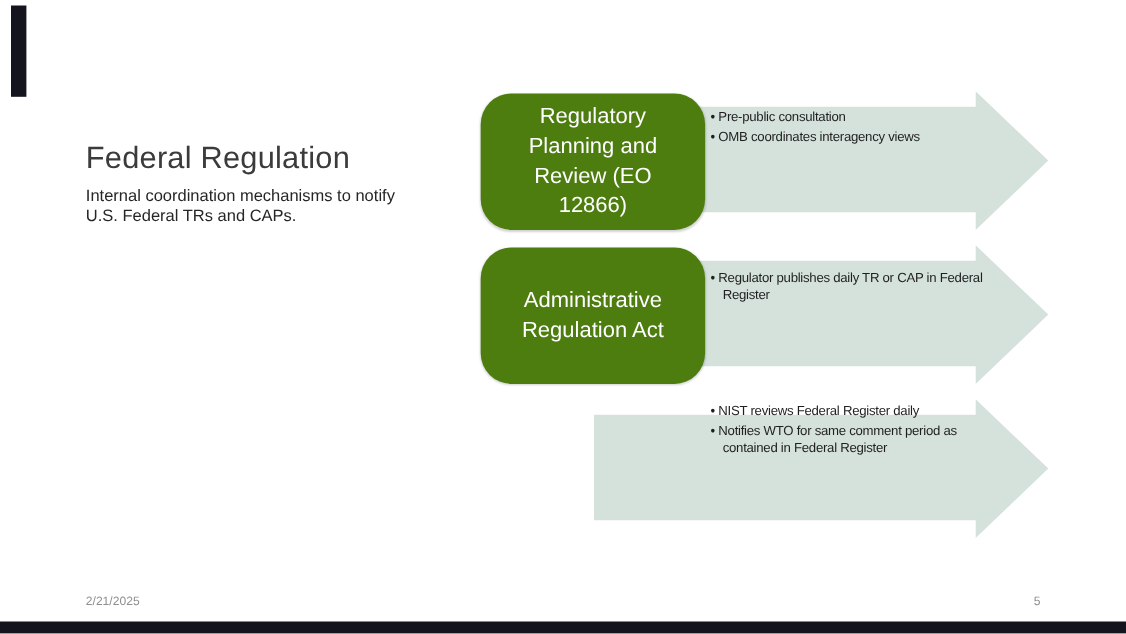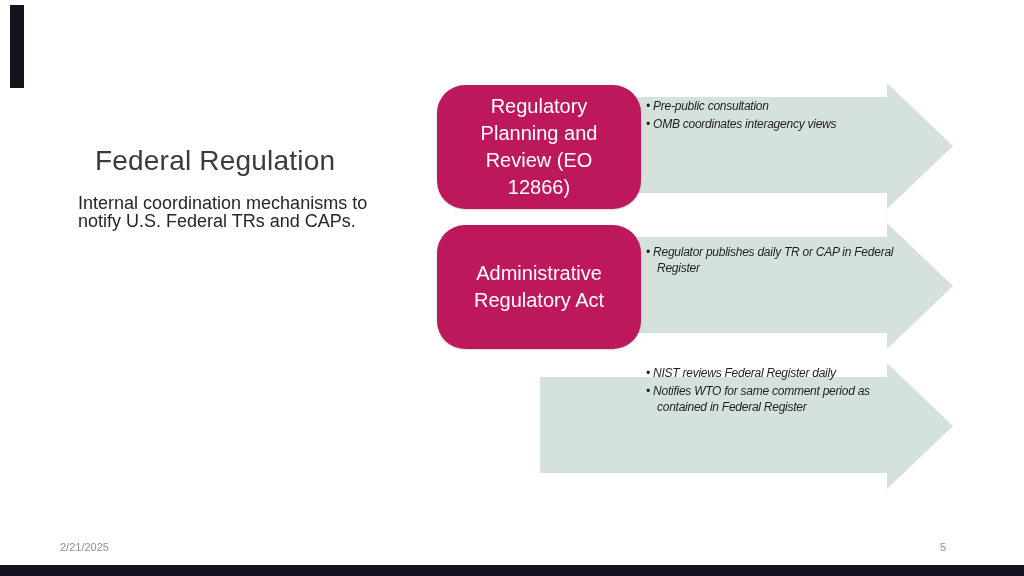--- a/index.html
+++ b/index.html
@@ -6,48 +6,48 @@
   .slide{
     position:relative;width:1024px;height:576px;background:#ffffff;
     overflow:hidden;font-family:"Liberation Sans", sans-serif;
   }
   
   .accent-top{position:absolute;left:10px;top:5px;width:14px;height:83px;background:#14141f;}
   .accent-bottom{position:absolute;left:0;bottom:0;width:100%;height:11px;background:#14141f;}
   
   .title-block{position:absolute;left:78px;top:128px;width:330px;}
   .title-block h1{
-    margin:17px;font-size:28px;font-weight:400;color:#3b3b3b;
+    margin:0;font-size:28px;font-weight:400;color:#3b3b3b;
     letter-spacing:0.2px;white-space:nowrap;
   }
   .title-block p{
-    margin:10px 0 0 0;font-size:18px;line-height:18px;color:#262626;max-width:312px;
+    margin:10px 0 0 0;font-size:15px;line-height:18px;color:#262626;max-width:312px;
   }
   
   .step{position:absolute;left:0;width:1024px;height:130px;}
   .step-1{top:85px;} .step-2{top:225px;} .step-3{top:365px;}
   .arrow-svg{position:absolute;left:540px;top:-2px;width:415px;height:126px;}
   .arrow-svg polygon{fill:#d5e2dc;}
   .bullets{
     position:absolute;left:646px;top:13px;width:270px;margin:0;padding:0;
     list-style:none;font-size:12px;line-height:16px;color:#1f1f1f;letter-spacing:-0.25px;
   }
-  .bullets li{margin:0 0 2px 0;padding-left:11px;text-indent:-11px;font-style:italic;}
+  .bullets li{margin:0 0 2px 0;padding-left:11px;text-indent:-11px;}
   .bullets li::before{content:"\2022\00a0";}
   .box{
     position:absolute;left:437px;top:0;width:204px;height:124px;border-radius:28px;
-    background:#be185d;display:flex;align-items:center;justify-content:center;
+    background:#4d7c0f;display:flex;align-items:center;justify-content:center;
     box-shadow:0 1px 2px rgba(0,0,0,0.18);
   }
   .box span{
     color:#ffffff;font-size:20px;line-height:27px;text-align:center;
     white-space:pre-line;padding:0 8px;
   }
   
-  .footer-date{position:absolute;left:60px;top:541px;font-size:11px;color:#8f8f8f;}
+  .footer-date{position:absolute;left:78px;top:541px;font-size:11px;color:#8f8f8f;}
   .footer-page{position:absolute;right:78px;top:541px;font-size:11px;color:#8f8f8f;}
 </style>
 </head>
 <body>
 
 <div class="slide">
 
   <div class="accent-top"></div>
 
   <div class="title-block">
@@ -73,21 +73,21 @@
 
   <div class="step step-2">
     <svg class="arrow-svg" viewBox="0 0 415 126" preserveAspectRatio="none">
       <polygon points="0,14 347,14 347,0 413,63 347,126 347,110 0,110"></polygon>
     </svg>
     <ul class="bullets" style="top:19px">
       <li>Regulator publishes daily TR or CAP in Federal Register</li>
     </ul>
     <div class="box">
       <span>Administrative
-Regulatory Act</span>
+Regulation Act</span>
     </div>
   </div>
 
   <div class="step step-3">
     <svg class="arrow-svg" viewBox="0 0 415 126" preserveAspectRatio="none">
       <polygon points="0,14 347,14 347,0 413,63 347,126 347,110 0,110"></polygon>
     </svg>
     <ul class="bullets" style="top:0">
       <li>NIST reviews Federal Register daily</li>
       <li>Notifies WTO for same comment period as contained in Federal Register</li>

